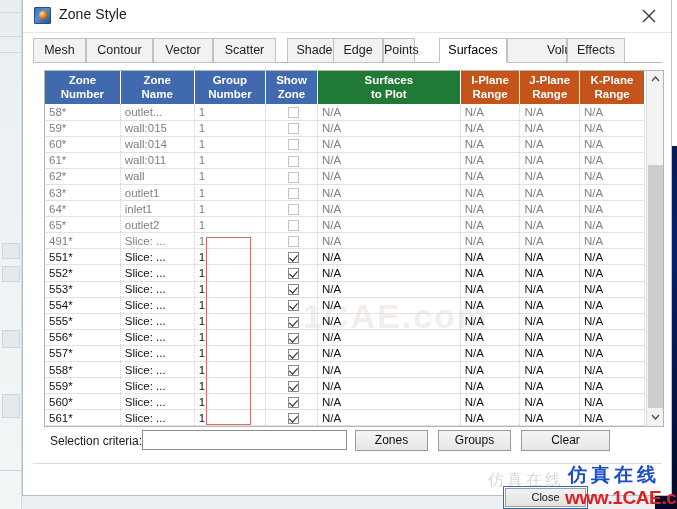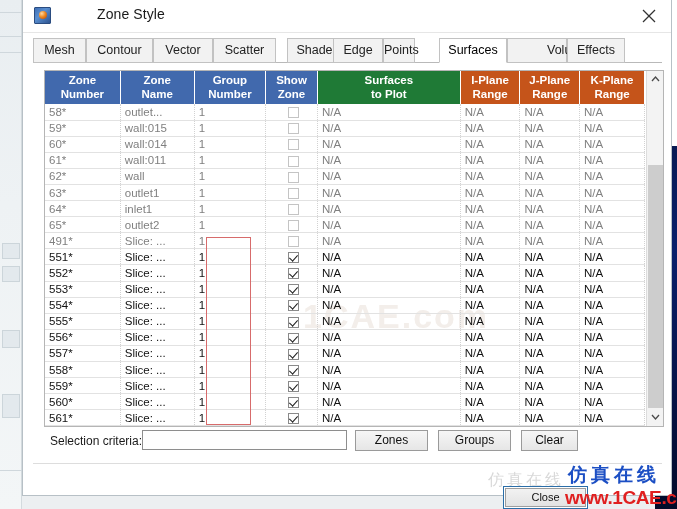--- a/index.html
+++ b/index.html
@@ -98,21 +98,20 @@
     width: 8px; height: 8px;
     border-radius: 50%;
     background: radial-gradient(circle at 35% 32%, #ffd9a0 0%, #f08a22 45%, #a64208 100%);
   }
   .title-text {
     position: absolute;
     left: 36px; top: 6px;
     font-size: 14px;
     color: #1a1a1a;
     letter-spacing: 0.1px;
-    margin-left: 38px;
   }
   .close-x {
     position: absolute;
     right: 0px; top: 0px;
     width: 44px; height: 31px;
     cursor: pointer;
   }
   .close-x svg { position: absolute; left: 15px; top: 9px; }
 
   
@@ -689,21 +688,21 @@
     </div>
 
     <div class="red-box"></div>
 
     <div class="criteria-row">
       <div class="criteria-label">Selection criteria:</div>
       <input class="criteria-input" type="text" value="" style="">
       <div id="criteria-buttons">
           <div class="btn" style="left: 311px; width: 73px;">Zones</div>
           <div class="btn" style="left: 394px; width: 73px;">Groups</div>
-          <div class="btn" style="left: 477px; width: 57px;">Clear</div>
+          <div class="btn" style="left: 477px; width: 89px;">Clear</div>
         </div>
     </div>
 
     <div class="sep-line"></div>
   </div>
 
   <div class="close-btn-wrap">
     <div class="close-btn-inner">Close</div>
   </div>
 

